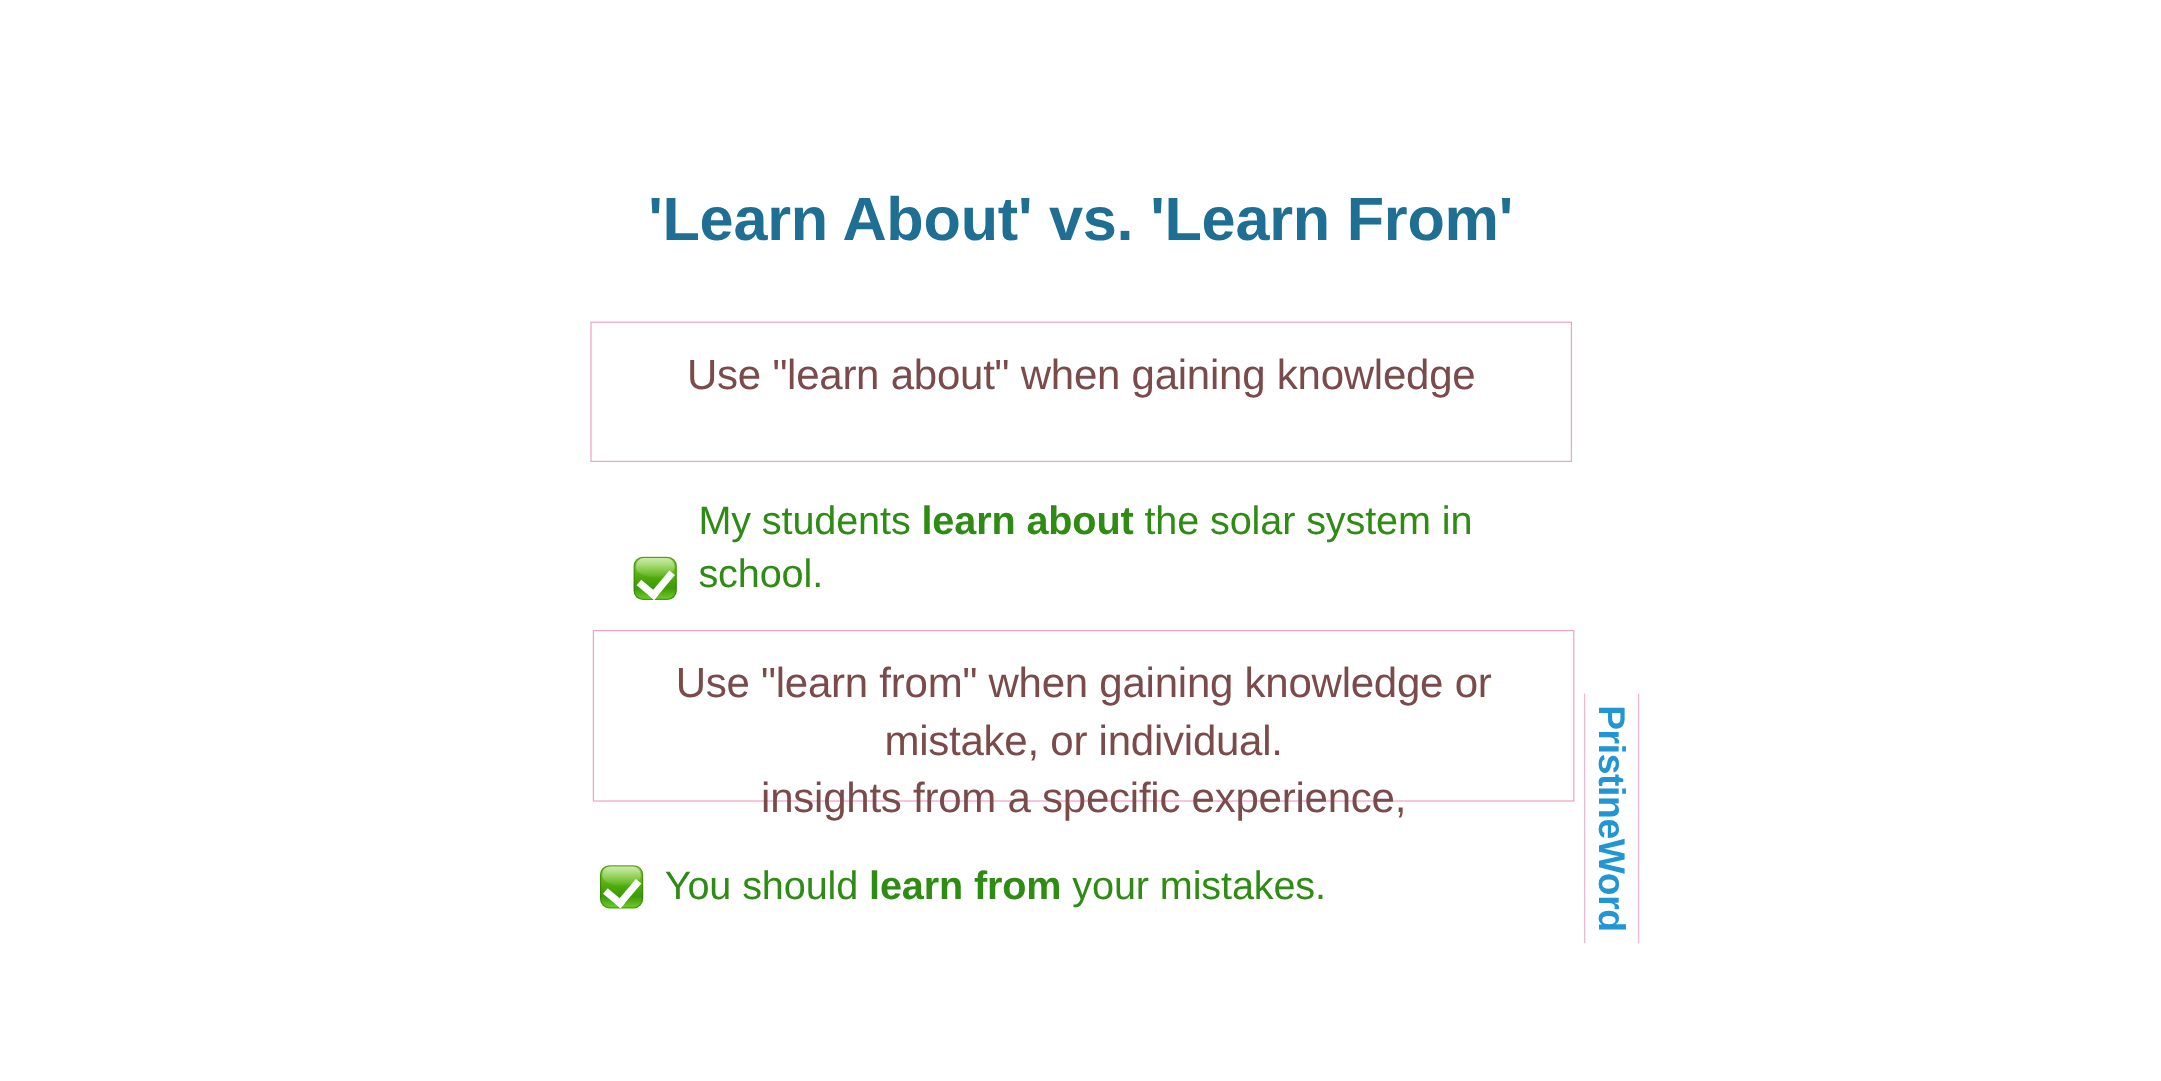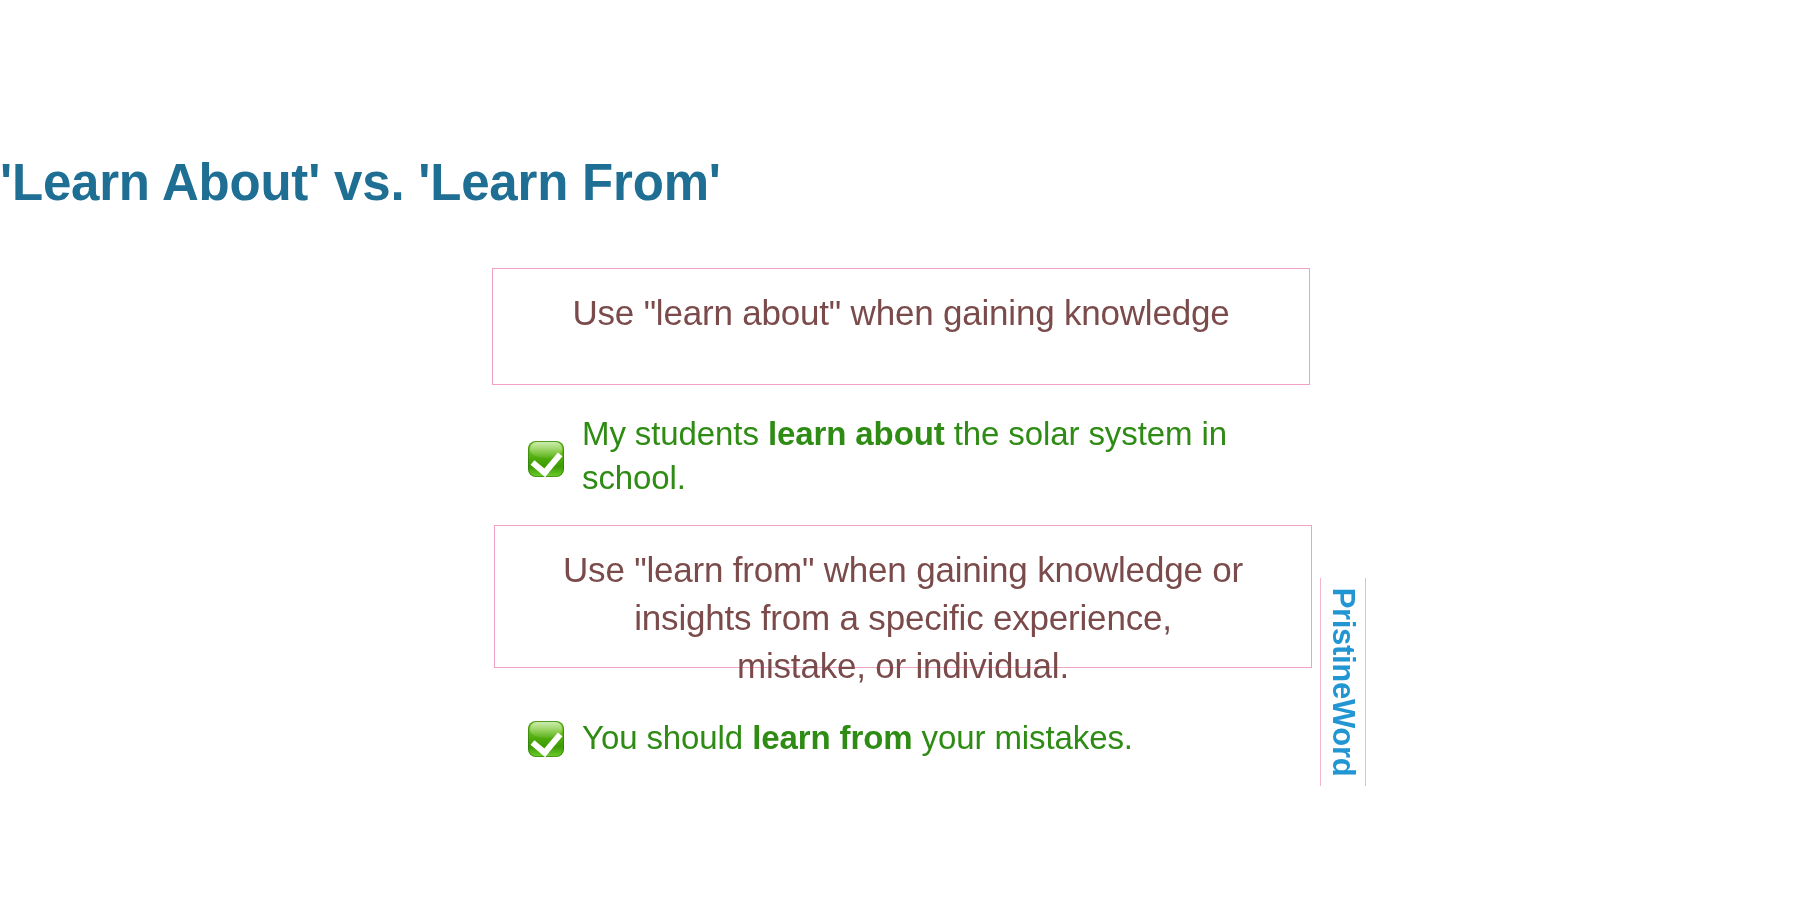--- a/index.html
+++ b/index.html
@@ -24,20 +24,21 @@
     width: 1801px;
     height: 901px;
   }
 
   
   .title {
     position: absolute;
     left: 0;
     top: 152px;
     width: 1801px;
+    text-align: center;
     font-size: 51px;
     line-height: 62px;
     font-weight: 700;
     font-stretch: condensed;
     letter-spacing: -0.2px;
     color: #1F6E94;
     white-space: nowrap;
   }
 
   
@@ -71,40 +72,40 @@
     top: 525px;
     width: 818px;
     height: 143px;
     padding-top: 20px;
   }
 
   
   .example {
     position: absolute;
     display: flex;
-    align-items: center;
+    align-items: flex-end;
     color: #2E8B13;
     font-size: 33px;
     line-height: 44px;
     font-weight: 400;
     letter-spacing: -0.1px;
   }
   .example .txt { display: block; }
   .example b {
     font-weight: 700;
     color: #2E8B13;
   }
 
   #example-about {
     left: 528px;
     top: 412px;
     width: 760px;
   }
   #example-from {
-    left: 528px;
+    left: 500px;
     top: 716px;
     width: 760px;
     align-items: center;
   }
 
   
   .check-icon {
     position: relative;
     flex: 0 0 auto;
     width: 36px;
@@ -183,22 +184,22 @@
 
   <div class="example" id="example-about">
     <span class="check-icon">
       <span class="tick"></span>
     </span>
     <span class="txt"><span>My students </span><b>learn about</b><span> the solar system in school.</span></span>
   </div>
 
   <div class="def-box" id="box-from">
     <span class="ln">Use "learn from" when gaining knowledge or</span>
+    <span class="ln">mistake, or individual.</span>
     <span class="ln">insights from a specific experience,</span>
-    <span class="ln">mistake, or individual.</span>
   </div>
 
   <div class="example" id="example-from">
     <span class="check-icon">
       <span class="tick"></span>
     </span>
     <span class="txt"><span>You should </span><b>learn from</b><span> your mistakes.</span></span>
   </div>
 
   <div id="watermark">

